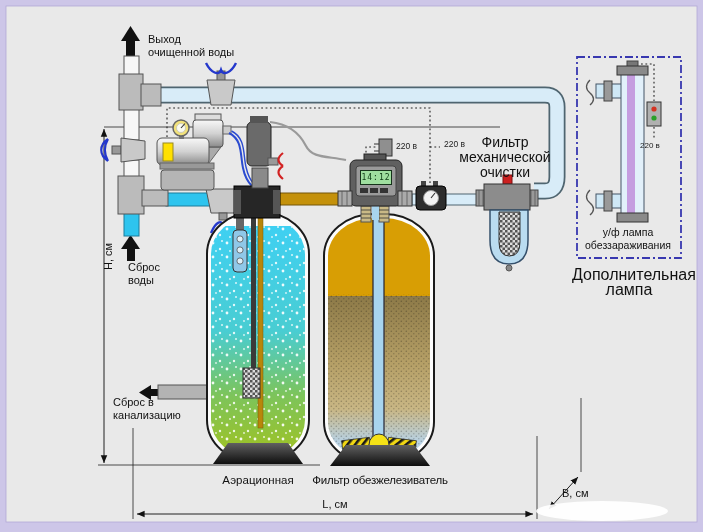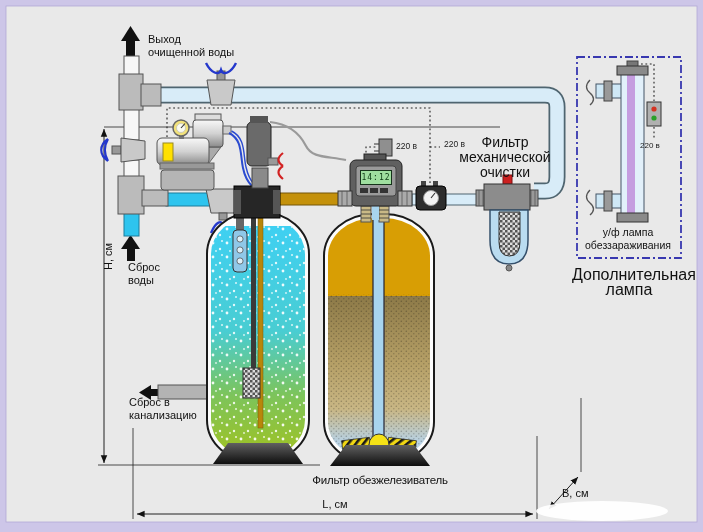--- a/index.html
+++ b/index.html
@@ -292,28 +292,29 @@
 <div class="lbl" style="left:148px;top:33px;">
   <span>Выход</span>
   <span>очищенной воды</span>
 </div>
 
 <div class="lbl" style="left:128px;top:261px;">
   <span>Сброс</span>
   <span>воды</span>
 </div>
 
-<div class="lbl" style="left:113px;top:396px;margin-left:16px;">
+<div class="lbl" style="left:113px;top:396px;">
   <span>Сброс в</span>
   <span>канализацию</span>
 </div>
 
 <div class="lbl dim rot" style="left:88px;top:250px;">Н, см</div>
 
 <div class="lbl tank-lbl ctr" style="left:206px;top:473px;width:104px;">
+  <span>Аэрационная</span>
 </div>
 
 <div class="lbl tank-lbl ctr" style="left:298px;top:473px;width:164px;letter-spacing:-0.2px;">Фильтр обезжелезиватель</div>
 
 <div class="lbl mech-lbl ctr" style="left:459px;top:135px;width:92px;">
   <span>Фильтр</span>
   <span>механической</span>
   <span>очистки</span>
 </div>
 

